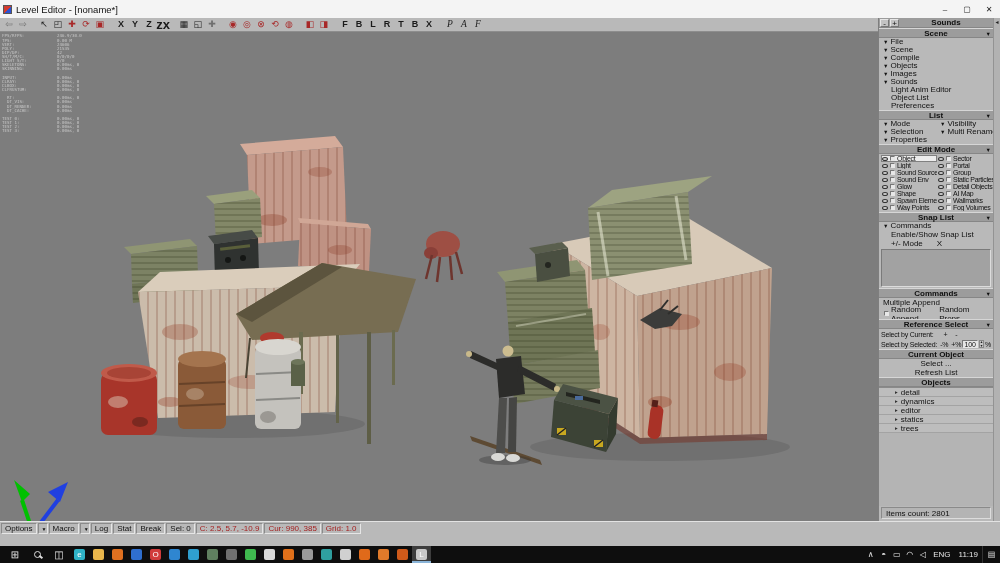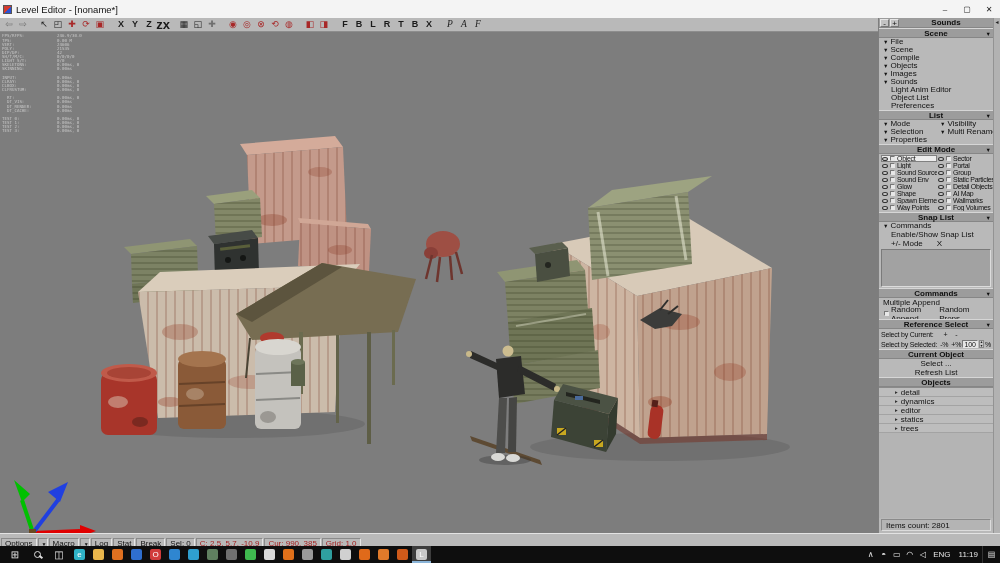--- a/index.html
+++ b/index.html
@@ -89,22 +89,22 @@
   .pbtn-center { text-align:center; justify-content:center; padding-left:0; }
   .objtree { flex:1 1 auto; background:#b4b4b4; border-top:1px solid #8a8a8a; overflow:hidden; }
   .tree-row { height:9px; line-height:9px; font-size:8px; color:#111; padding-left:16px;
     border-bottom:1px solid #a3a3a3; background:#bdbdbd; display:flex; align-items:center; }
   .tree-row .tri { font-size:5.5px; margin-right:3px; color:#333; }
   .itemscount { height:12px; line-height:11px; font-size:8px; color:#111; padding-left:4px;
     background:#b4b4b4; border:1px solid; border-color:#8a8a8a #dcdcdc #dcdcdc #8a8a8a;
     margin:1px 2px 2px 2px; flex:0 0 auto; }
 
   
-  .statusbar { height:13px; background:var(--panel-bg); display:flex; align-items:flex-start;
-    border-top:1px solid #e3e3e3; font-size:8px; color:#111; flex:0 0 auto; padding:4px 1px; }
+  .statusbar { height:13px; background:var(--panel-bg); display:flex; align-items:flex-end;
+    border-top:1px solid #e3e3e3; font-size:8px; color:#111; flex:0 0 auto; padding:12px 1px; }
   .sseg { border:1px solid; border-color:#8a8a8a #e6e6e6 #e6e6e6 #8a8a8a; height:11px;
     line-height:10px; padding:0 3px; margin-right:1px; white-space:nowrap; flex:0 0 auto; }
   .sseg.ddbox { width:10px; text-align:center; font-size:5px; }
   .sfill { flex:1 1 auto; }
   .sred { color:var(--status-red); }
 
   
   .taskbar { height:17px; background:var(--taskbar-bg); display:flex; align-items:center;
     flex:0 0 auto; padding-left:4px; }
   .tb-sys { width:22px; height:17px; display:flex; align-items:center; justify-content:center;

